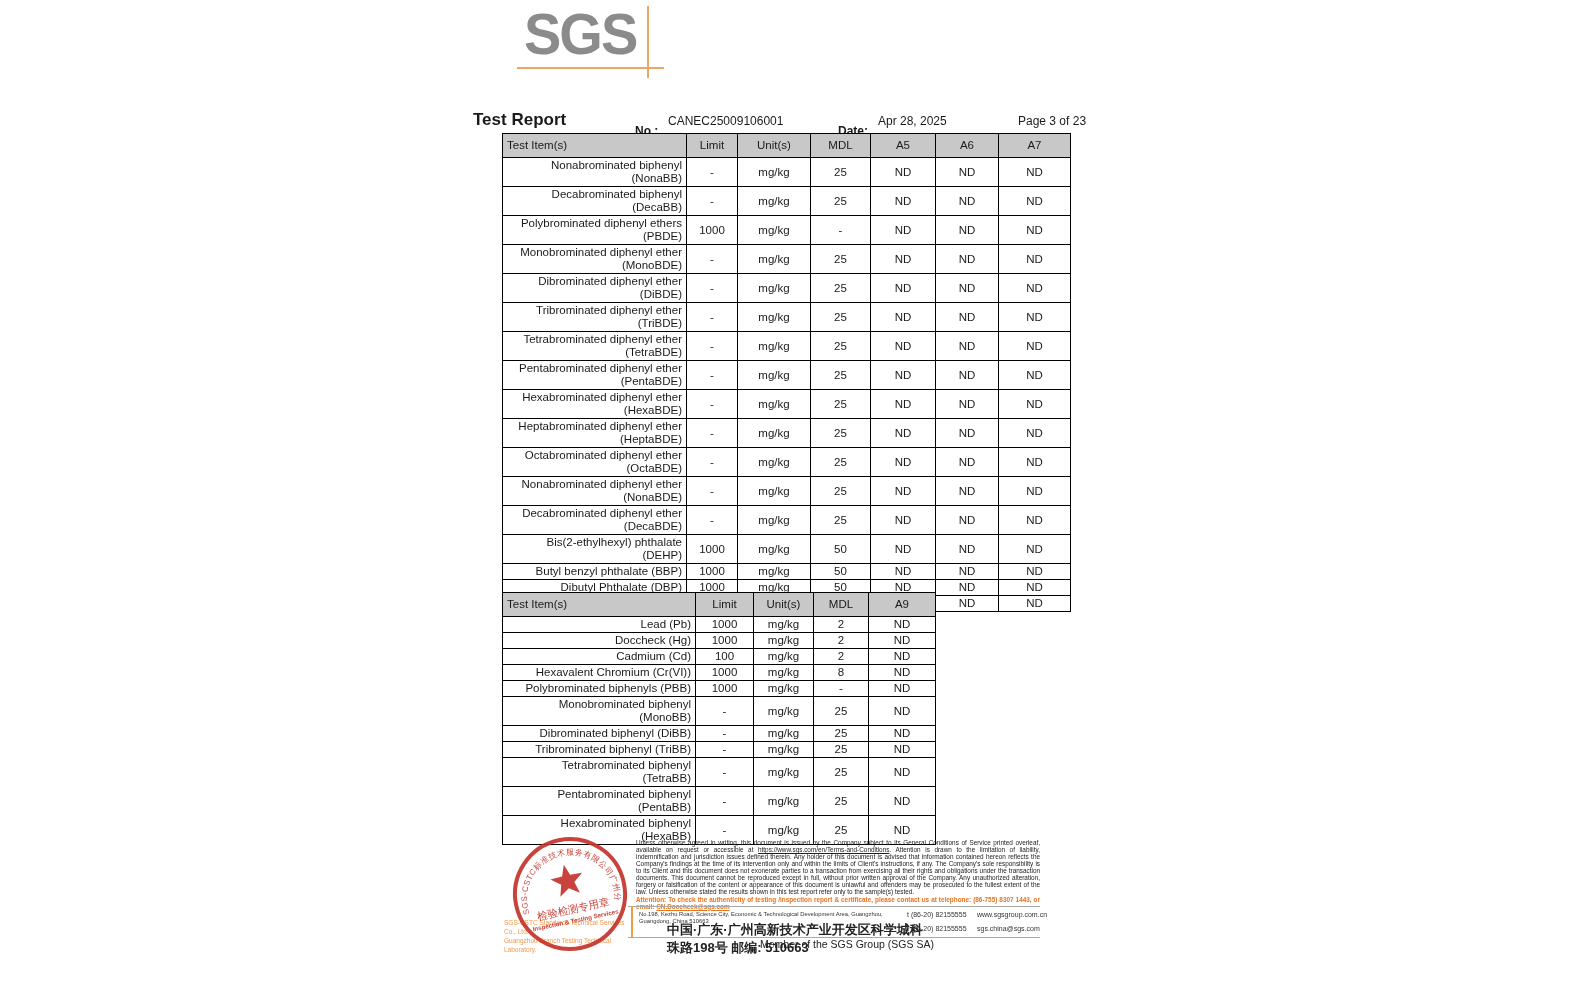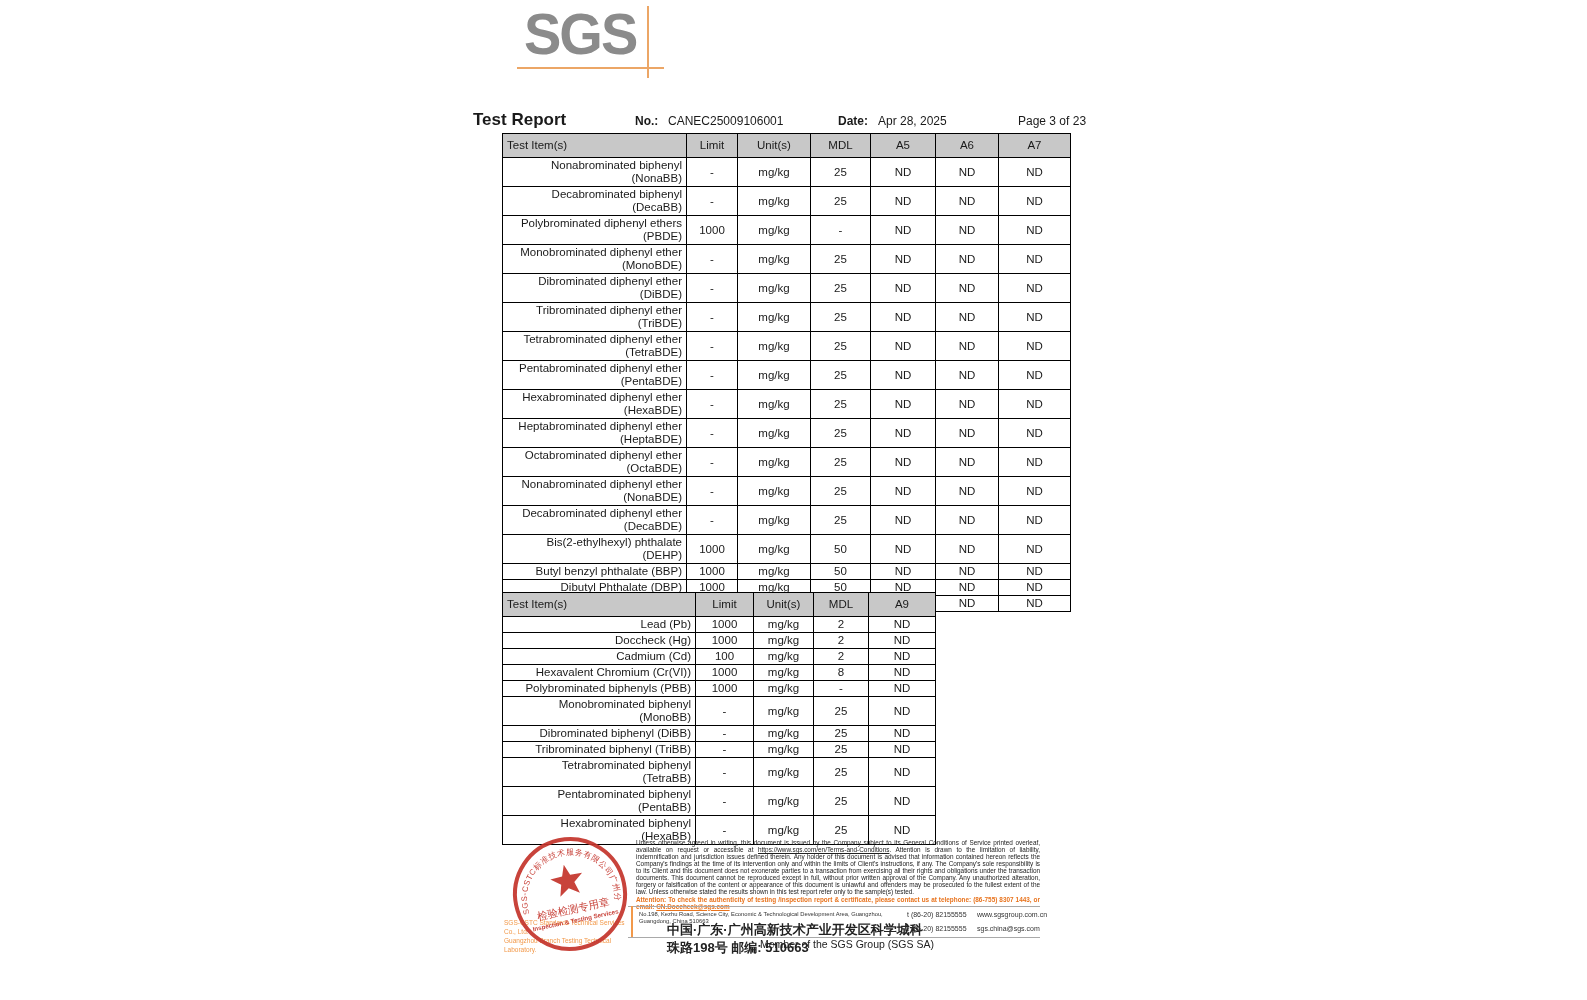--- a/index.html
+++ b/index.html
@@ -9,21 +9,21 @@
 
   
   .logo-wrap { position:absolute; left:484px; top:2px; width:160px; height:80px;margin-left:40px; }
   .logo-text { position:absolute; left:0; top:0; font-size:56px; font-weight:bold; color:#8b8b8b; letter-spacing:-2px; transform:scaleY(1.02); }
   .logo-vline { position:absolute; left:123px; top:4px; width:2px; height:72px; background:#eca666; }
   .logo-hline { position:absolute; left:-7px; top:65px; width:147px; height:2px; background:#eca666; }
 
   
   .rep-head { position:absolute; left:473px; top:108px; width:620px; height:24px; }
   .rep-title { position:absolute; left:0; top:2px; font-size:17px; font-weight:bold; }
-  .rh-label { position:absolute; top:6px; font-size:12px; font-weight:bold; }
+  .rh-label { position:absolute; top:16px; font-size:12px; font-weight:bold; }
   .rh-value { position:absolute; top:6px; font-size:12px; }
   .rh-no-label { left:162px; } .rh-no-value { left:195px; }
   .rh-date-label { left:365px; } .rh-date-value { left:405px; }
   .rh-page { position:absolute; left:545px; top:6px; font-size:12px; }
 
   
   table { border-collapse:collapse; table-layout:fixed; font-size:11.5px; }
   th, td { border:1px solid #000; line-height:13px; padding:0 4px; vertical-align:middle; }
   th { background:#c8c8c8; font-weight:normal; text-align:center; height:24px; }
   th:first-child { text-align:left; }

